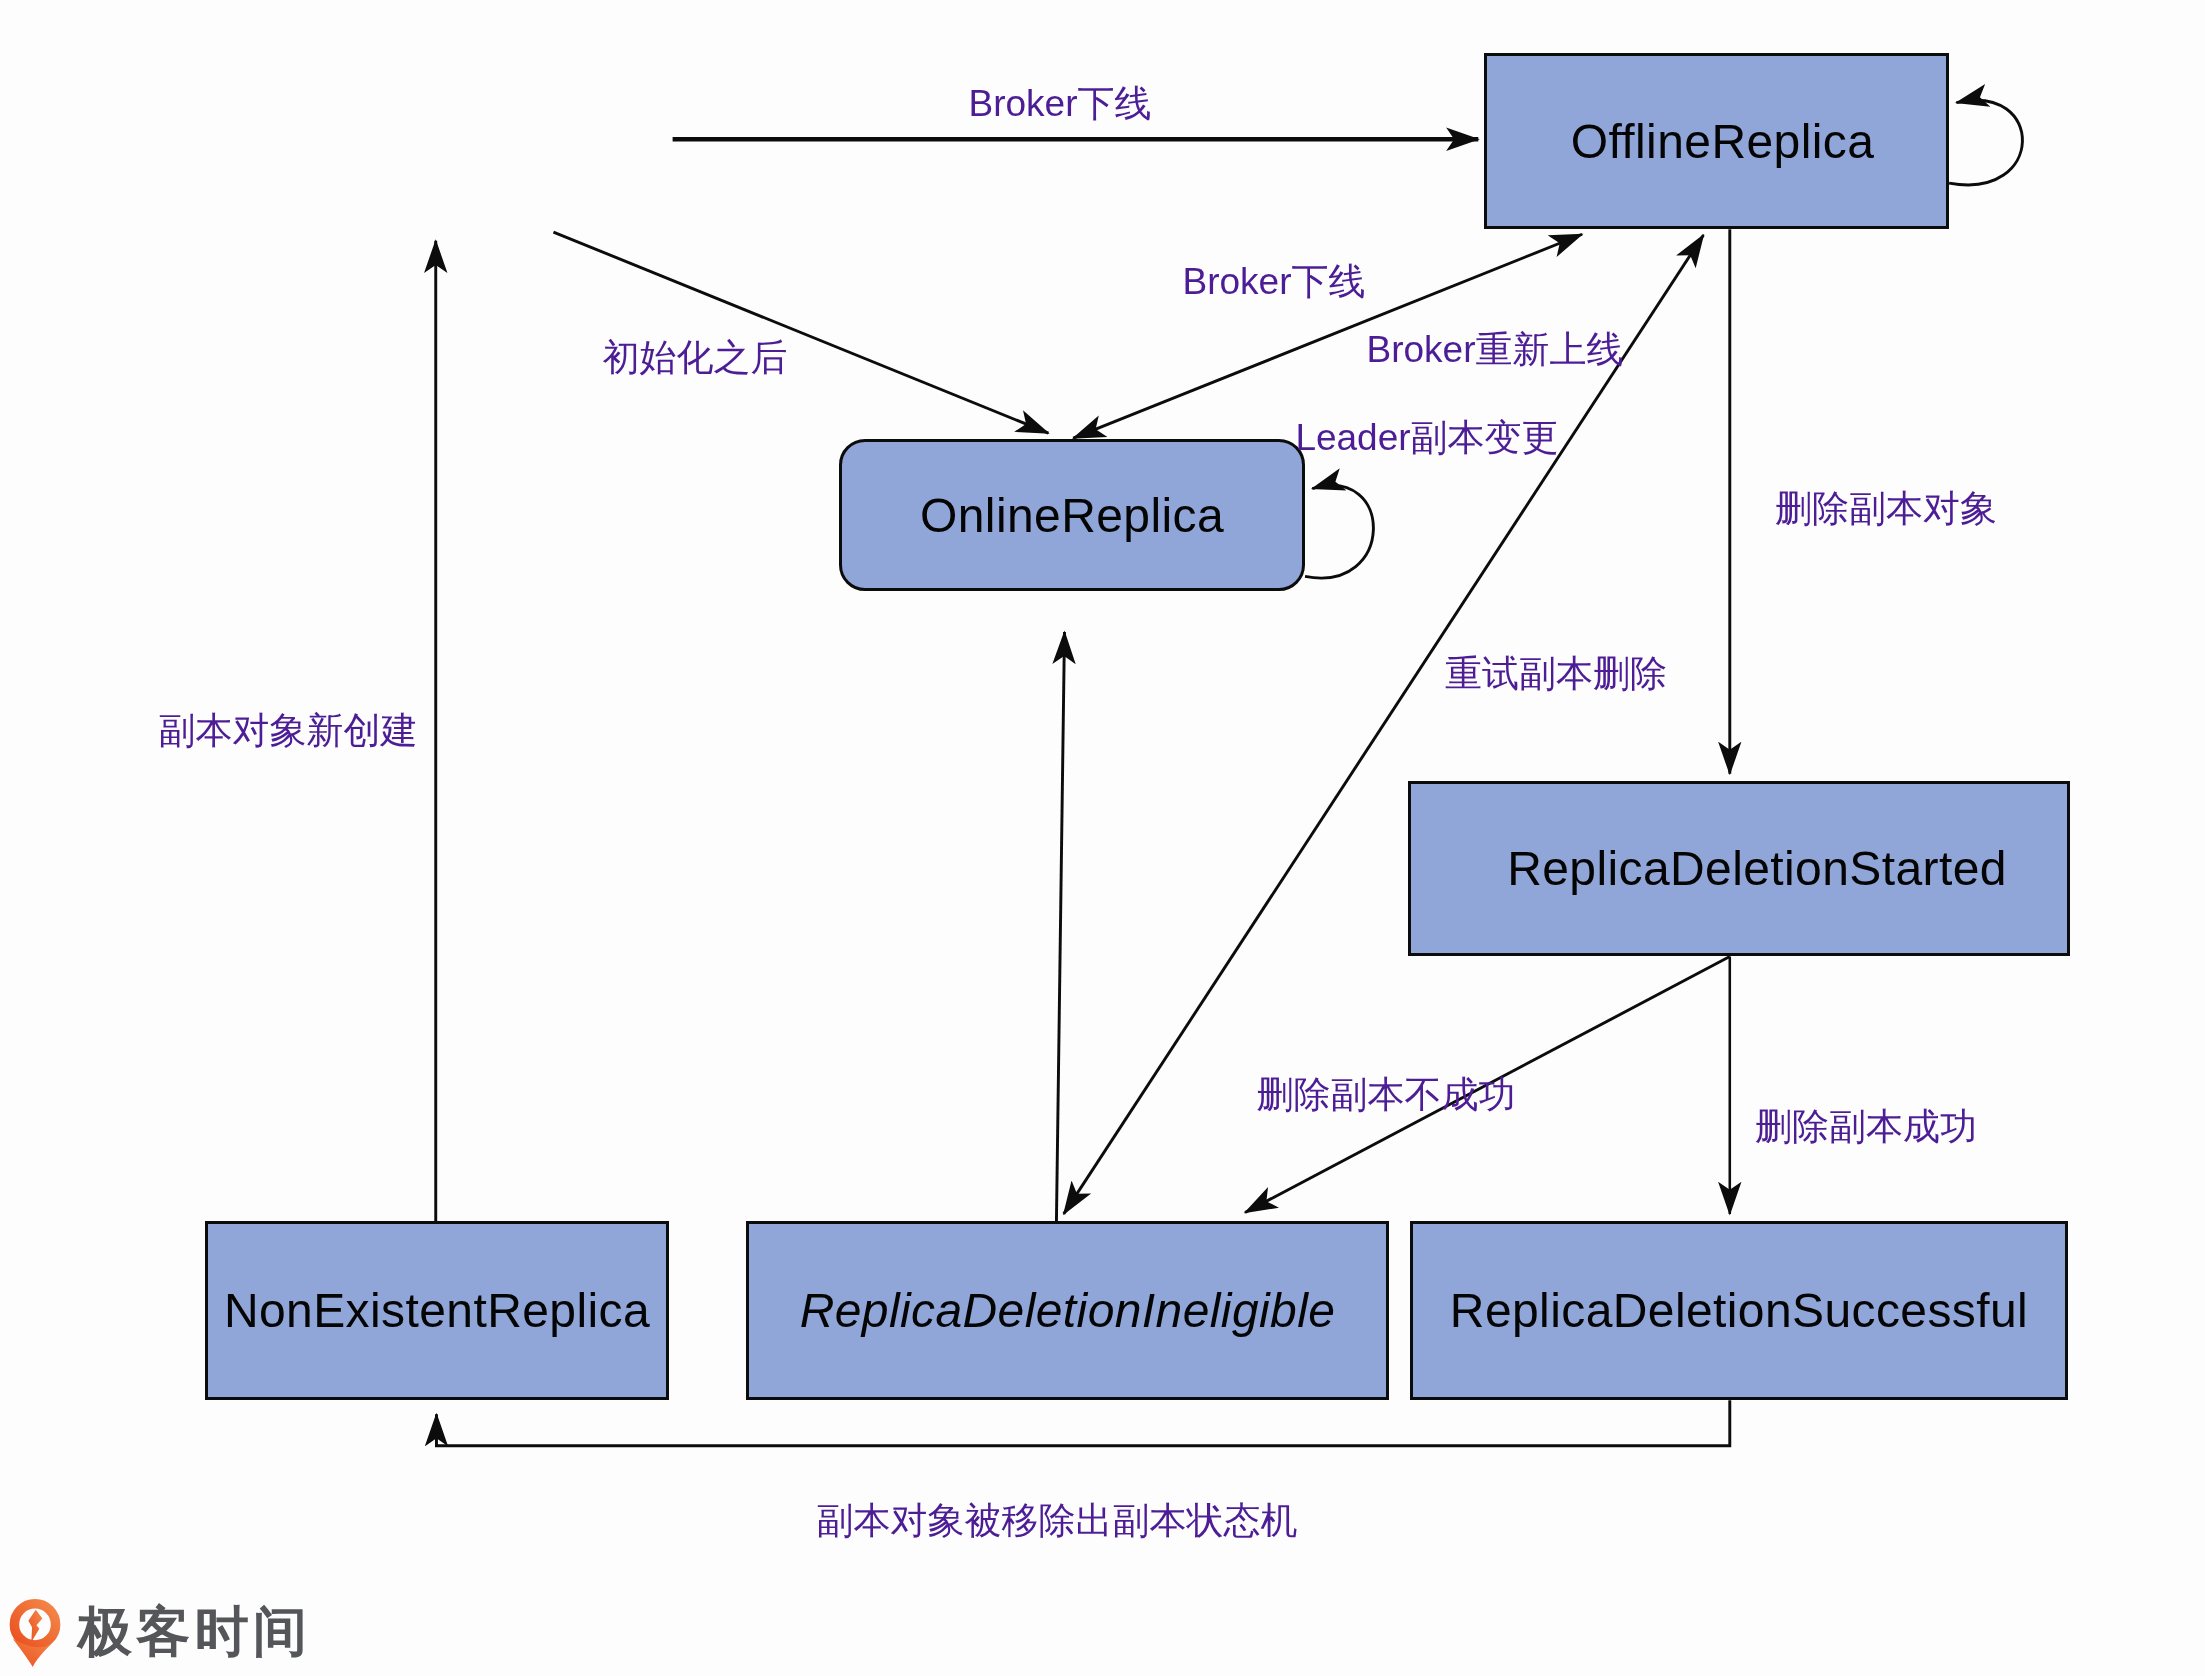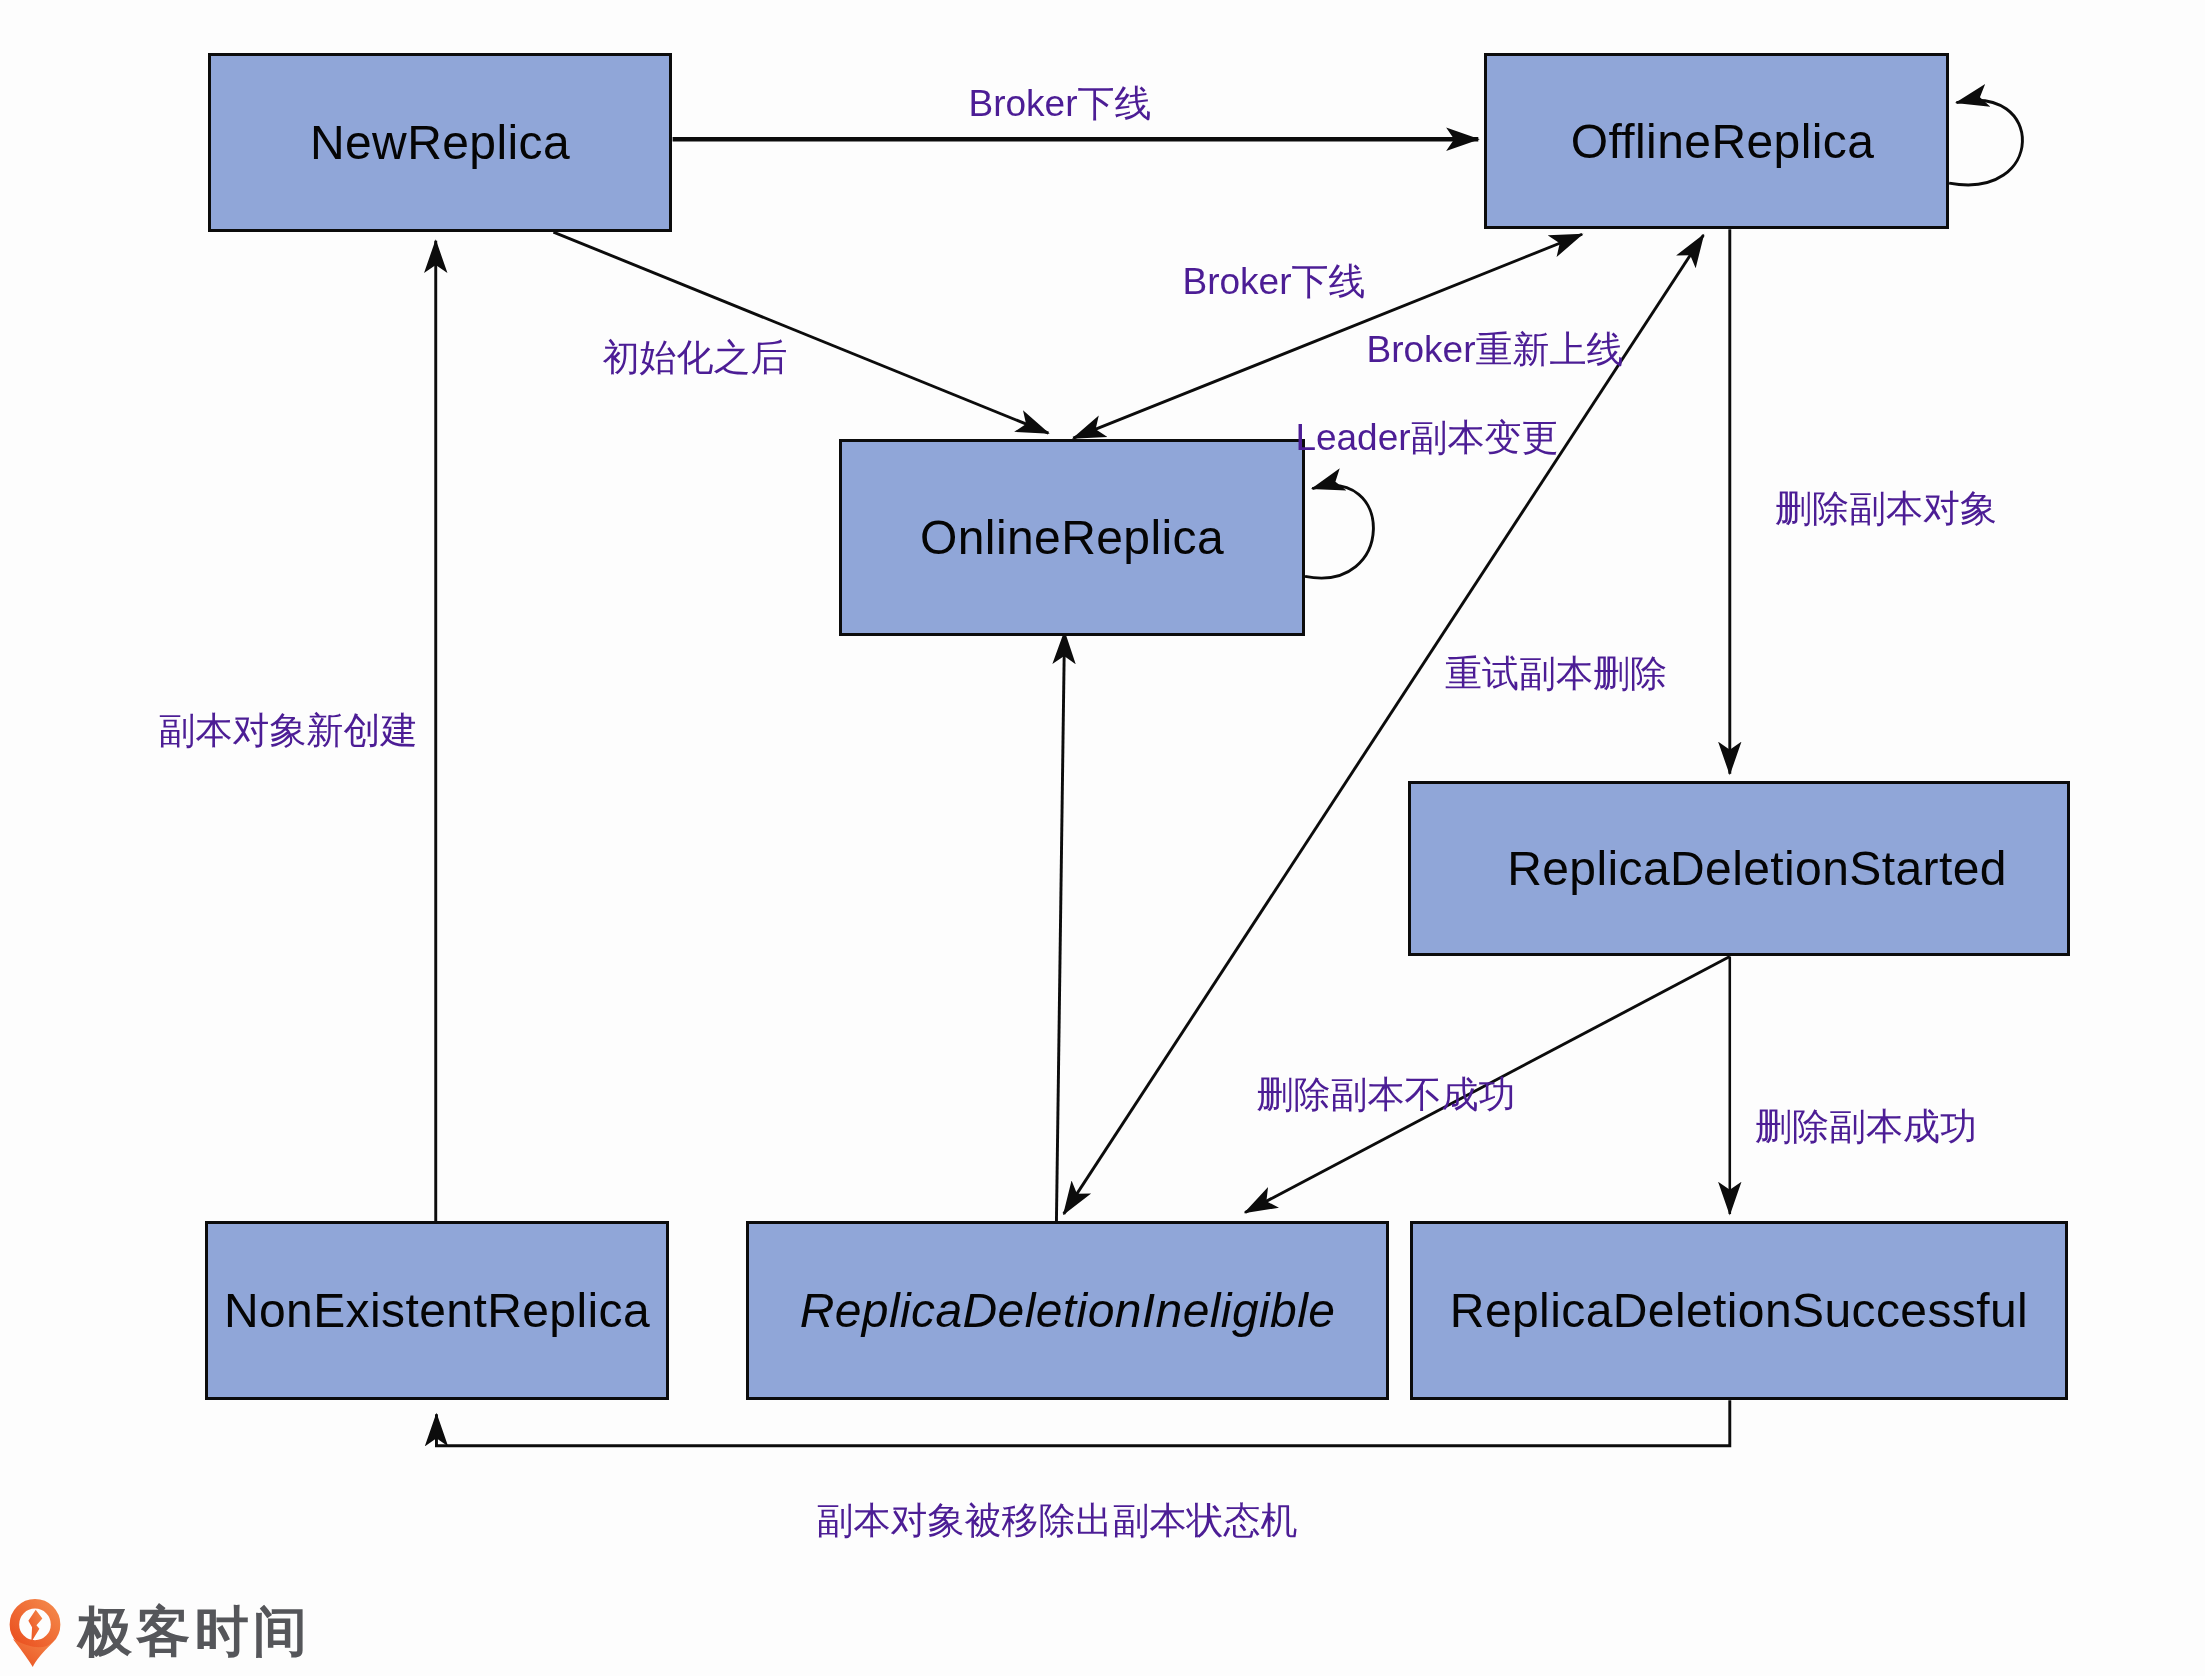--- a/index.html
+++ b/index.html
@@ -13,21 +13,21 @@
     position:absolute;
     background:#90A6D8;
     border:3.7px solid #0c0c0c;
     box-sizing:border-box;
     display:flex;align-items:center;justify-content:center;
     font-size:48px;color:#050505;letter-spacing:0.4px;
     white-space:nowrap;
   }
   .n-new{left:208px;top:53px;width:464px;height:179px;}
   .n-off{left:1484px;top:53px;width:465px;height:176px;padding-left:12px;}
-  .n-onl{left:839px;top:439px;width:466px;height:197px;}
+  .n-onl{left:839px;top:439px;width:466px;height:152px;border-radius:26px;}
   .n-rds{left:1408px;top:781px;width:662px;height:175px;padding-left:36px;}
   .n-non{left:205px;top:1221px;width:464px;height:179px;}
   .n-rdi{left:746px;top:1221px;width:643px;height:179px;font-style:italic;}
   .n-rdu{left:1410px;top:1221px;width:658px;height:179px;}
   .elabel{
     position:absolute;transform:translate(-50%,-50%);
     font-size:37px;color:#4c1d95;white-space:nowrap;
   }
   .l-bdt{left:1060px;top:104px;}
   .l-ini{left:695px;top:345px;margin-top:13px;}
@@ -82,21 +82,20 @@
 
     <path d="M2366 1308 L1703 1658" stroke="#0c0c0c" stroke-width="4" fill="none" marker-end="url(#ah)"></path>
 
     <path d="M2366 1308 V1660" stroke="#0c0c0c" stroke-width="3.5" fill="none" marker-end="url(#ah)"></path>
 
     <path d="M2366 1915 V1977 H597 V1934" stroke="#0c0c0c" stroke-width="4" fill="none" marker-end="url(#ah)"></path>
 
     <path d="M596 1670 V329" stroke="#0c0c0c" stroke-width="4" fill="none" marker-end="url(#ah)"></path>
   </svg>
 
-  <div class="node n-new">NewReplica</div>
   <div class="node n-off">OfflineReplica</div>
   <div class="node n-onl">OnlineReplica</div>
   <div class="node n-rds">ReplicaDeletionStarted</div>
   <div class="node n-non">NonExistentReplica</div>
   <div class="node n-rdi">ReplicaDeletionIneligible</div>
   <div class="node n-rdu">ReplicaDeletionSuccessful</div>
 
   <div class="elabel l-bdt">Broker下线</div>
   <div class="elabel l-ini">初始化之后</div>
   <div class="elabel l-bdm">Broker下线</div>

